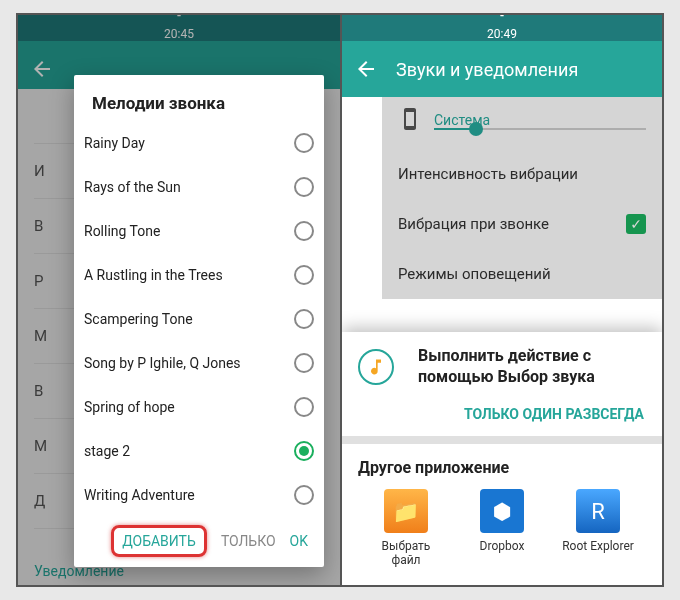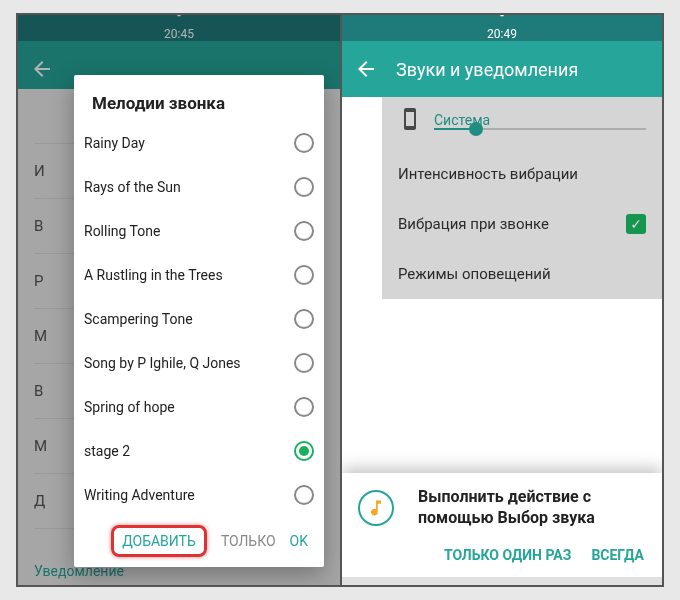--- a/index.html
+++ b/index.html
@@ -44,21 +44,21 @@
 .slider-track { flex: 1; height: 2px; background: #ccc; position: relative; }
 .slider-fill { position: absolute; left: 0; top: 0; height: 100%; width: 20%; background: #26a69a; }
 .slider-thumb { position: absolute; left: 20%; top: 50%; width: 14px; height: 14px; background: #26a69a; border-radius: 50%; transform: translate(-50%, -50%); }
 .checkbox { width: 20px; height: 20px; background: #1aaf5d; border-radius: 3px; display: flex; align-items: center; justify-content: center; color: #fff; font-size: 14px; }
 
 
 .bottom-sheet { position: absolute; bottom: 0; left: 0; right: 0; background: #fff; box-shadow: 0 -4px 16px rgba(0,0,0,0.25); }
 .sheet-header { display: flex; align-items: center; gap: 24px; padding: 14px 16px; }
 .sheet-header .ring-icon { width: 36px; height: 36px; border: 2px solid #26a69a; border-radius: 50%; display: flex; align-items: center; justify-content: center; }
 .sheet-header .text { font-size: 16px; font-weight: 700; color: #222; line-height: 1.3; }
-.sheet-actions { display: flex; justify-content: flex-end; gap: 20px; padding: 4px 18px 14px; font-size: 14px; font-weight: 700; color: #26a69a; }
+.sheet-actions { display: flex; justify-content: flex-end; padding: 4px 18px 14px; font-size: 14px; font-weight: 700; color: #26a69a; }
 .sheet-divider { height: 8px; background: #e0e0e0; }
 .other-section { padding: 14px 16px 18px; }
 .other-section h4 { font-size: 16px; font-weight: 700; margin-bottom: 12px; color: #222; }
 .app-grid { display: flex; justify-content: space-around; }
 .app-tile { display: flex; flex-direction: column; align-items: center; gap: 6px; font-size: 12px; color: #333; width: 80px; text-align: center; }
 .app-icn { width: 44px; height: 44px; border-radius: 4px; display: flex; align-items: center; justify-content: center; font-size: 22px; color: #fff; }
 .icn-file { background: linear-gradient(#ffb648, #f07f1a); }
 .icn-dropbox { background: #1976d2; }
 .icn-root { background: linear-gradient(#4aa8ff, #1565c0); }
 .systext { color: #26a69a; font-size: 14px; }
@@ -229,16 +229,33 @@
         <div class="text">
           <div>Выполнить действие с</div>
           <div>помощью Выбор звука</div>
         </div>
       </div>
       <div class="sheet-actions">
         <span>ТОЛЬКО ОДИН РАЗ</span>
         <span>ВСЕГДА</span>
       </div>
       <div class="sheet-divider"></div>
+      <div class="other-section">
+        <h4>Другое приложение</h4>
+        <div class="app-grid">
+          <div class="app-tile">
+            <div class="app-icn icn-file">📁</div>
+            <span>Выбрать файл</span>
+          </div>
+          <div class="app-tile">
+            <div class="app-icn icn-dropbox">⬢</div>
+            <span>Dropbox</span>
+          </div>
+          <div class="app-tile">
+            <div class="app-icn icn-root">R</div>
+            <span>Root Explorer</span>
+          </div>
+        </div>
+      </div>
     </div>
   </div>
 
 </div>
 
 </body></html>

